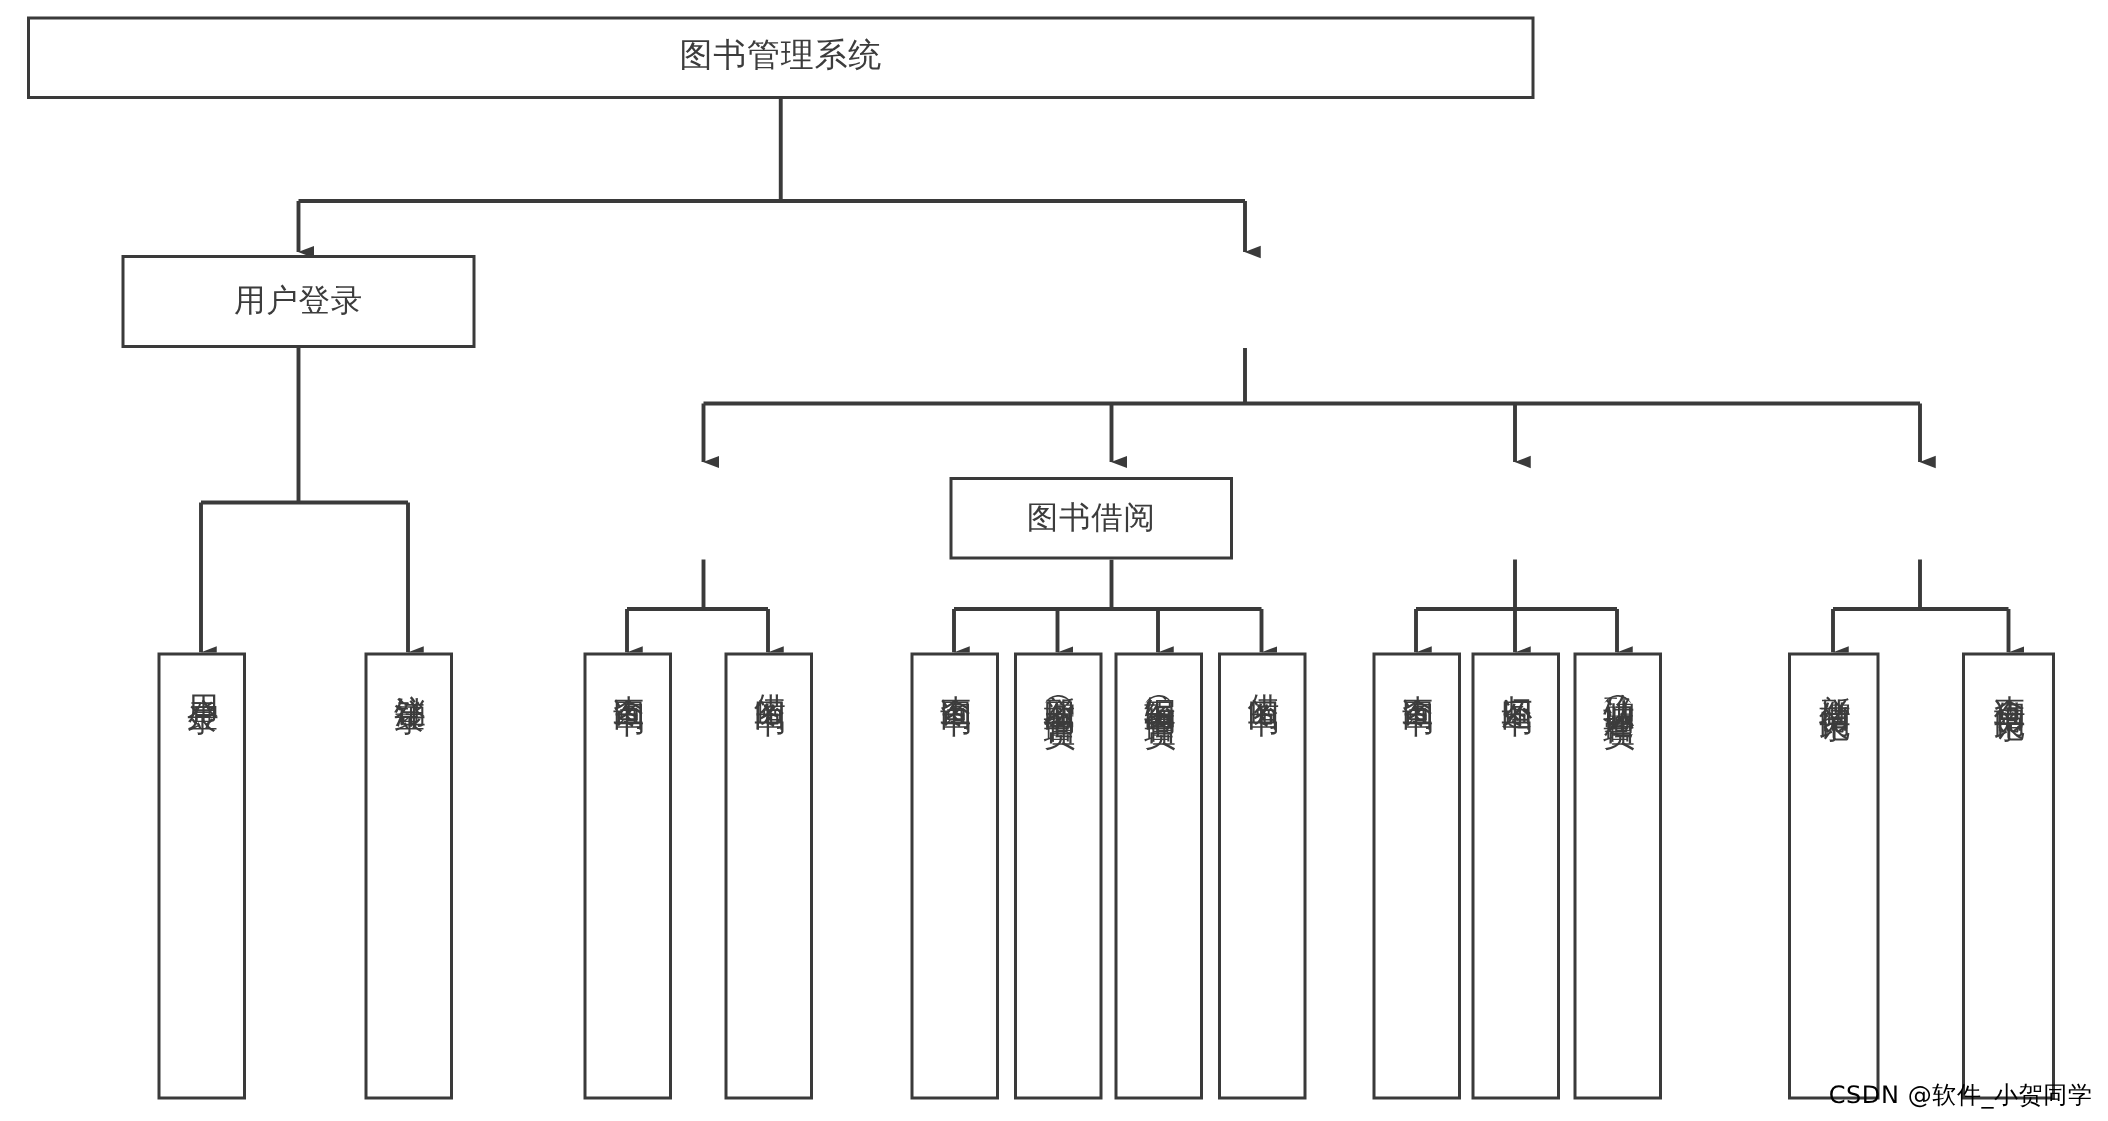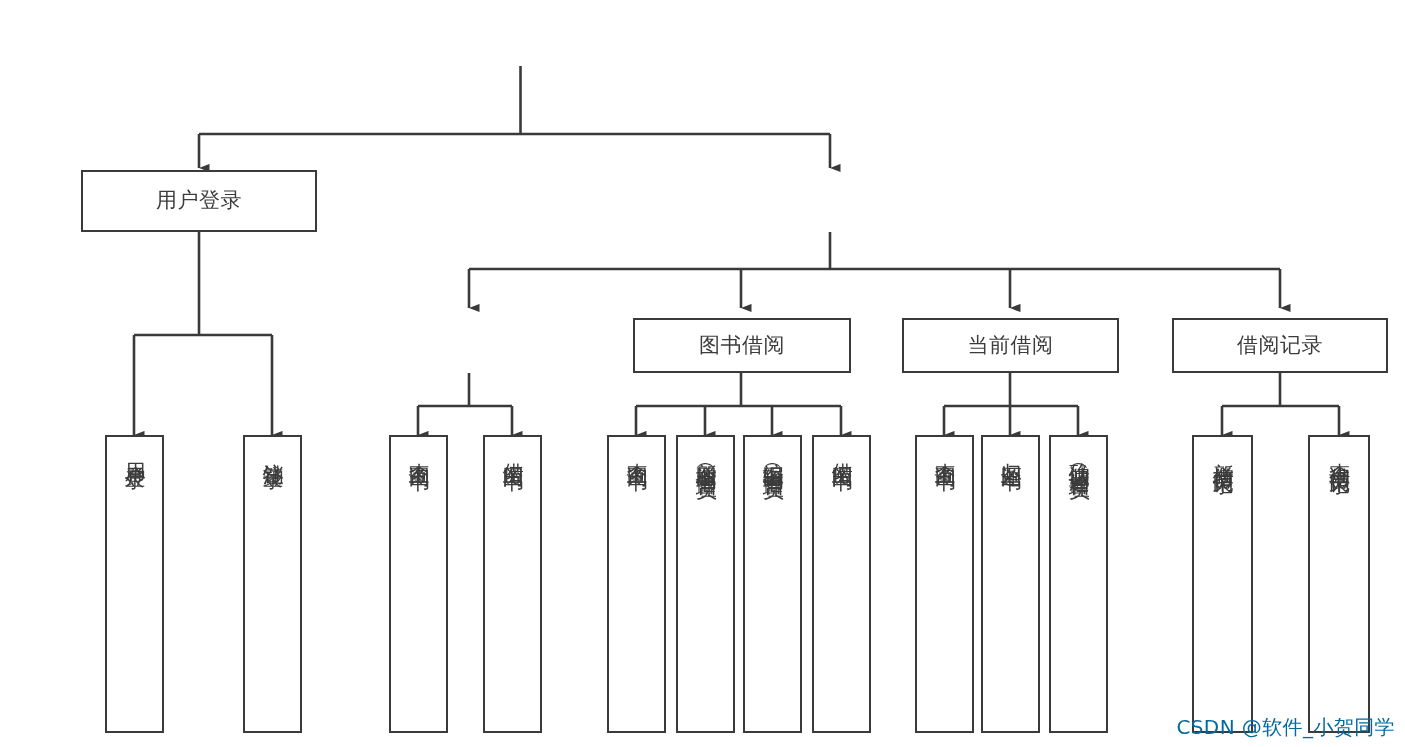--- a/index.html
+++ b/index.html
@@ -60,22 +60,22 @@
     writing-mode: vertical-rl;
     text-orientation: upright;
     font-size: 21px;
     letter-spacing: 2.5px;
     white-space: nowrap;
   }
   .watermark {
     position: absolute;
     right: 10px;
     bottom: 6px;
-    font-size: 20px;
-    color: #0369a1;
+    font-size: 16px;
+    color: #000000;
     letter-spacing: 0.4px;
     white-space: nowrap;
     font-family: "DejaVu Sans", "Liberation Sans", sans-serif;
   }
 </style>
 </head>
 <body>
 
 <div id="diagram-root">
 
@@ -125,33 +125,30 @@
       <path d="M 1010 406 L 1010 435" marker-end="url(#arrowhead)"></path>
       <path d="M 1078 406 L 1078 435" marker-end="url(#arrowhead)"></path>
 
       <path d="M 1280 373 L 1280 406"></path>
       <path d="M 1222 406 L 1339 406"></path>
       <path d="M 1222 406 L 1222 435" marker-end="url(#arrowhead)"></path>
       <path d="M 1339 406 L 1339 435" marker-end="url(#arrowhead)"></path>
     </g>
   </svg>
 
+  <div class="node horiz root" style="left:18px; top:11px; width:1005px; height:55px;">
+    <span class="node-label">图书管理系统</span>
+  </div>
 
   <div class="node horiz" style="left:81px; top:170px; width:236px; height:62px;">
     <span class="node-label">用户登录</span>
   </div>
 
-  <div class="node horiz" style="left:633px; top:318px; width:218px; height:55px;">
+  <div class="node horiz" style="left:633px; top:318px; width:189px; height:55px;">
     <span class="node-label">图书借阅</span>
-  </div>
-  <div class="node horiz" style="left:902px; top:318px; width:217px; height:55px;">
-    <span class="node-label">当前借阅</span>
-  </div>
-  <div class="node horiz" style="left:1172px; top:318px; width:216px; height:55px;">
-    <span class="node-label">借阅记录</span>
   </div>
 
   <div class="node vert" style="left:105px; top:435px; width:59px; height:298px;">
     <span class="node-label">用户登录</span>
   </div>
   <div class="node vert" style="left:243px; top:435px; width:59px; height:298px;">
     <span class="node-label">注销登录</span>
   </div>
 
   <div class="node vert" style="left:389px; top:435px; width:59px; height:298px;">

